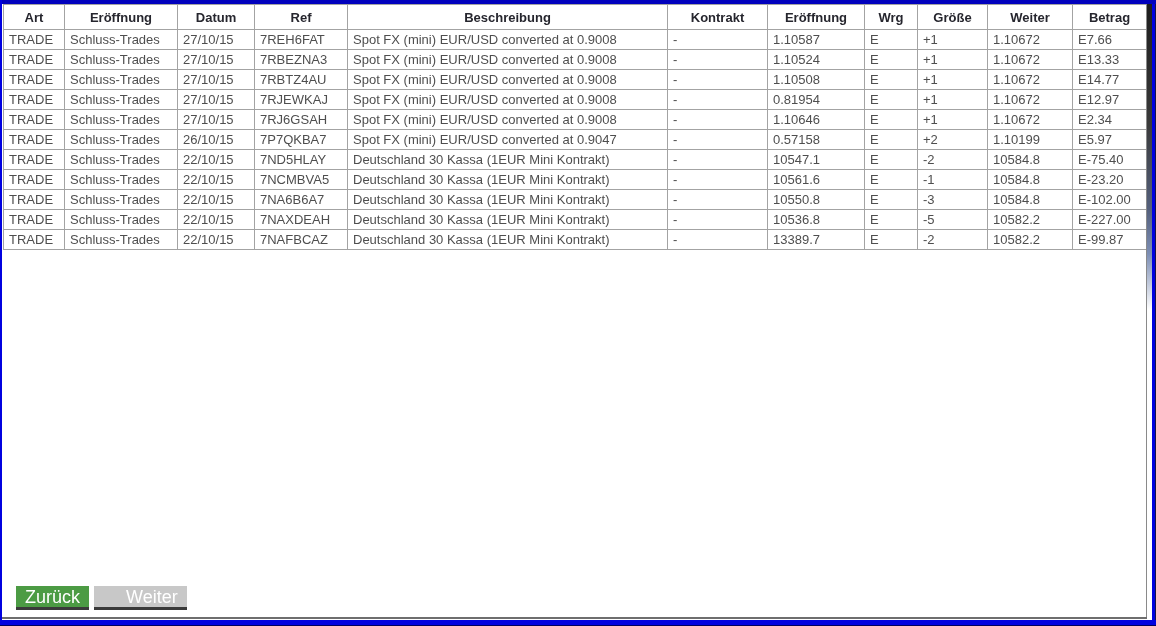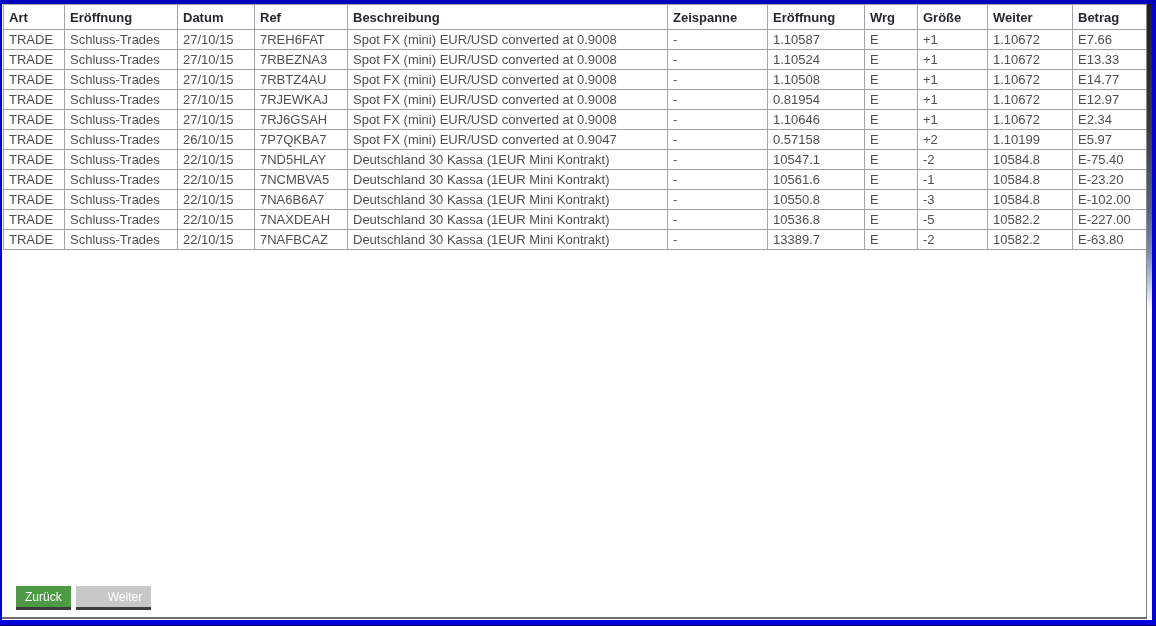--- a/index.html
+++ b/index.html
@@ -32,26 +32,26 @@
     position:absolute;right:4px;top:0;width:5px;height:310px;
     background:linear-gradient(to bottom,#1d1d1d 0%,#3a3a3a 40%,#55617e 68%,#7d8fb5 82%,rgba(125,143,181,0) 100%);
   }
   
   table{
     position:absolute;left:3px;top:4px;width:1143px;
     border-collapse:collapse;table-layout:fixed;
     border:1px solid var(--border-outer);
   }
   th,td{border:1px solid var(--border-gray);font-size:13px;padding:1px 5px;overflow:hidden;white-space:nowrap;}
-  th{font-weight:bold;color:var(--header-text);height:25px;text-align:left;}
+  th{font-weight:bold;color:var(--header-text);height:25px;text-align:center;}
   td{color:var(--cell-text);height:20px;text-align:left;}
   
   .buttons{position:absolute;left:16px;bottom:16px;display:flex;gap:5px;}
   .btn{
-    font-family:"Liberation Sans", sans-serif;font-size:12px;color:#fff;
+    font-family:"Liberation Sans", sans-serif;font-size:18px;color:#fff;
     border:none;border-bottom:3px solid #3a3a3a;padding:3px 9px 2px 9px;cursor:pointer;line-height:16px;
   }
   .btn-back{background:var(--btn-green);}
   .btn-next{background:var(--btn-gray);padding-left:32px;}
 </style>
 </head>
 <body>
 
 <div class="frame-top"></div>
 <div class="frame-left"></div>
@@ -70,21 +70,21 @@
       <col style="width: 85px;">
       <col style="width: 74px;">
     </colgroup>
   <thead>
     <tr>
         <th>Art</th>
         <th>Eröffnung</th>
         <th>Datum</th>
         <th>Ref</th>
         <th>Beschreibung</th>
-        <th>Zeispanne</th>
+        <th>Kontrakt</th>
         <th>Eröffnung</th>
         <th>Wrg</th>
         <th>Größe</th>
         <th>Weiter</th>
         <th>Betrag</th>
       </tr>
   </thead>
   <tbody>
       <tr>
         <td>TRADE</td>
@@ -220,21 +220,21 @@
         <td>TRADE</td>
         <td>Schluss-Trades</td>
         <td>22/10/15</td>
         <td>7NAFBCAZ</td>
         <td>Deutschland 30 Kassa (1EUR Mini Kontrakt)</td>
         <td>-</td>
         <td>13389.7</td>
         <td>E</td>
         <td>-2</td>
         <td>10582.2</td>
-        <td>E-63.80</td>
+        <td>E-99.87</td>
       </tr>
     </tbody>
 </table>
 
 <div class="buttons">
   <button class="btn btn-back">Zurück</button>
   <button class="btn btn-next">Weiter</button>
 </div>
 
 <div class="right-rail">

